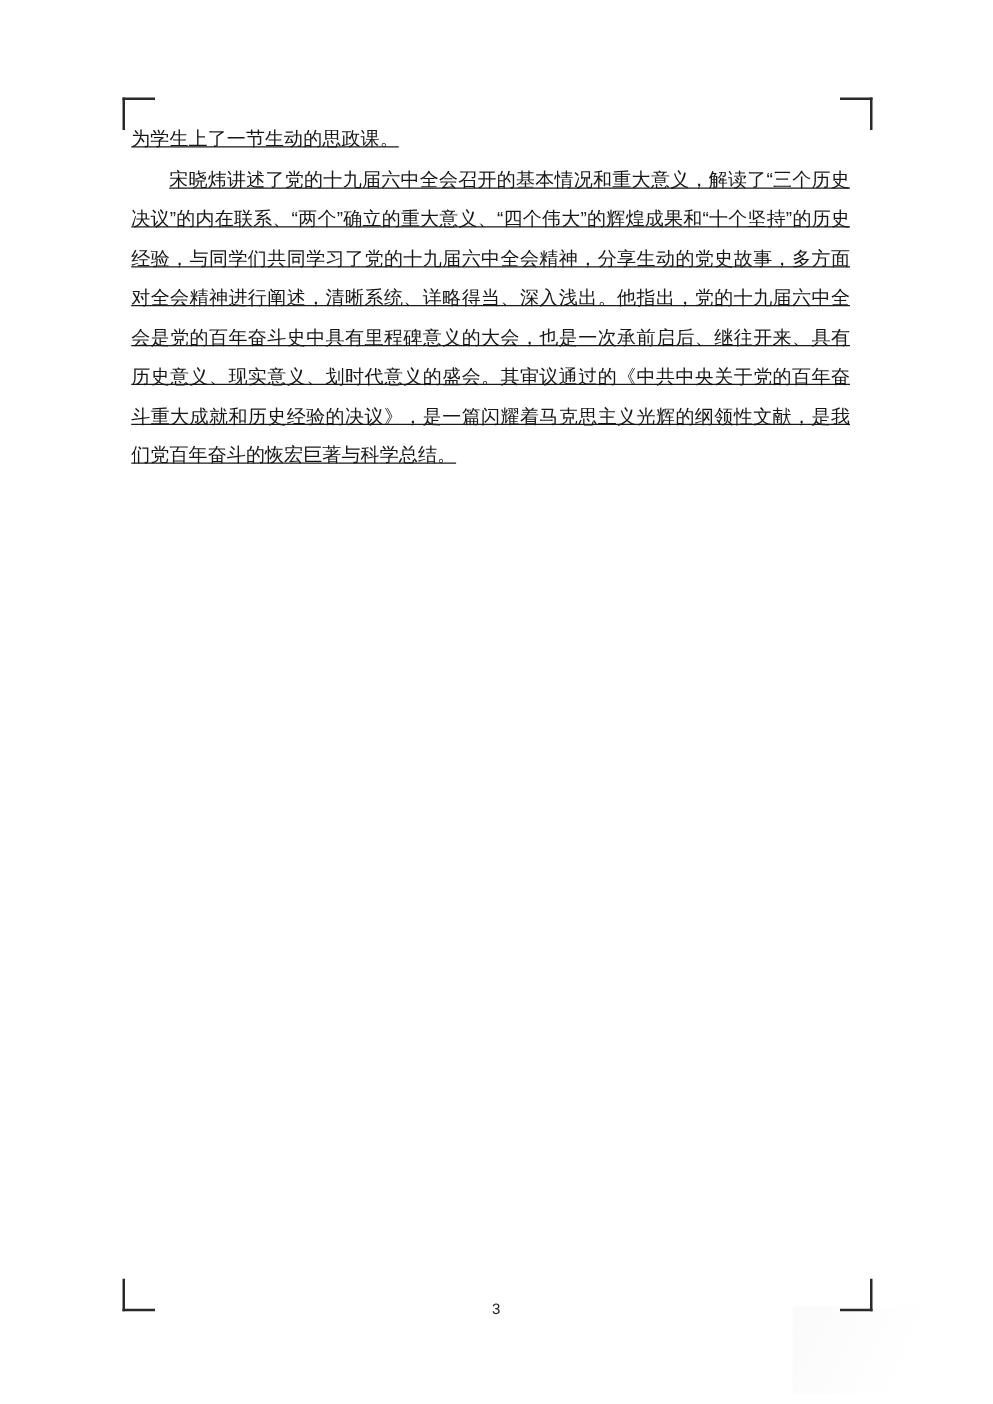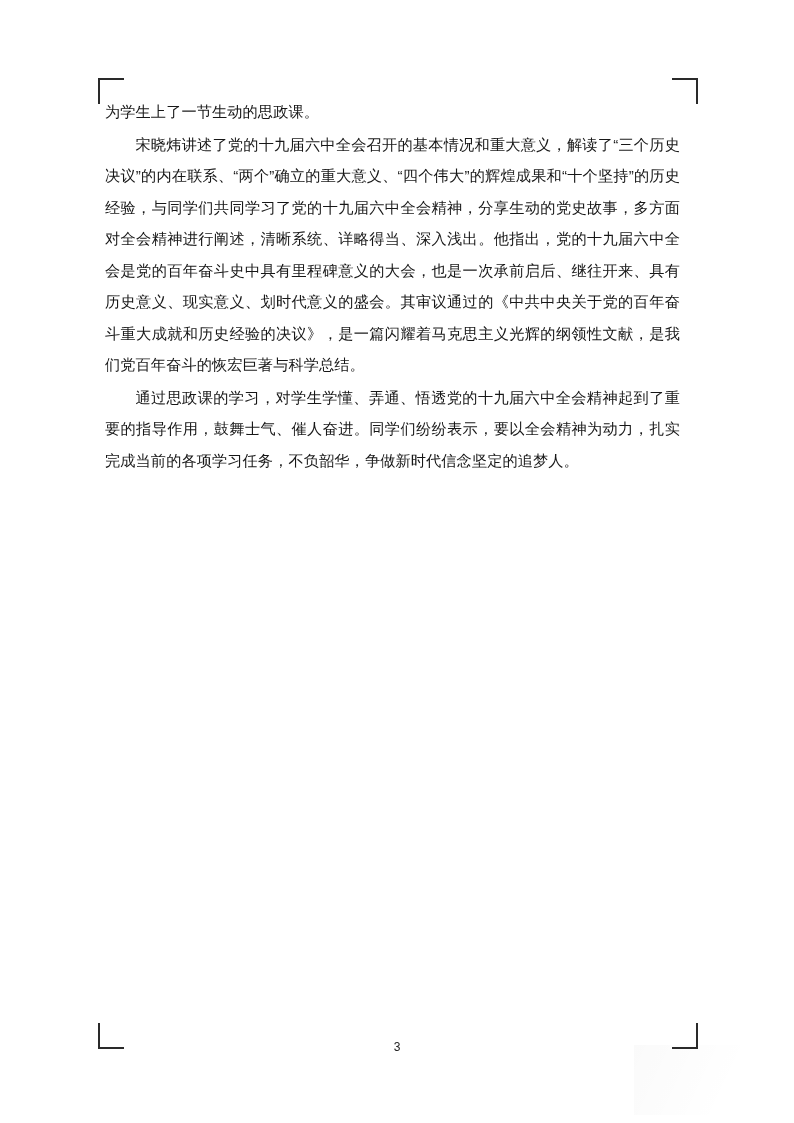--- a/index.html
+++ b/index.html
@@ -54,20 +54,21 @@
   .crop-br { left: 672px; top: 1023px; }
   .crop-br::before { right: 0; bottom: 0; width: 2px; height: 26px; }
   .crop-br::after  { right: 0; bottom: 0; width: 26px; height: 2px; }
 
   
   .doc-body {
     position: absolute;
     left: 105px;
     top: 96px;
     width: 575px;
+    text-decoration: underline;
   }
 
   .para {
     font-size: 15.2px;
     line-height: 31.5px;
     text-align: justify;
     text-justify: inter-ideograph;
     margin: 0 0 1px 0;
     letter-spacing: 0.1px;
     color: #171717;
@@ -104,19 +105,18 @@
 <div class="page">
 
   <div class="crop-mark crop-tl"></div>
   <div class="crop-mark crop-tr"></div>
   <div class="crop-mark crop-bl"></div>
   <div class="crop-mark crop-br"></div>
 
   <div class="doc-body">
     <p class="para">为学生上了一节生动的思政课。</p>
     <p class="para indent">宋晓炜讲述了党的十九届六中全会召开的基本情况和重大意义，解读了“三个历史决议”的内在联系、“两个”确立的重大意义、“四个伟大”的辉煌成果和“十个坚持”的历史经验，与同学们共同学习了党的十九届六中全会精神，分享生动的党史故事，多方面对全会精神进行阐述，清晰系统、详略得当、深入浅出。他指出，党的十九届六中全会是党的百年奋斗史中具有里程碑意义的大会，也是一次承前启后、继往开来、具有历史意义、现实意义、划时代意义的盛会。其审议通过的《中共中央关于党的百年奋斗重大成就和历史经验的决议》，是一篇闪耀着马克思主义光辉的纲领性文献，是我们党百年奋斗的恢宏巨著与科学总结。</p>
-    <p class="para indent">通过思政课的学习，对学生学懂、弄通、悟透党的十九届六中全会精神起到了重要的指导作用，鼓舞士气、催人奋进。同学们纷纷表示，要以全会精神为动力，扎实完成当前的各项学习任务，不负韶华，争做新时代信念坚定的追梦人。</p>
   </div>
 
   <div class="page-number">3</div>
 
   <div class="scan-smudge"></div>
 </div>
 
 </body></html>

